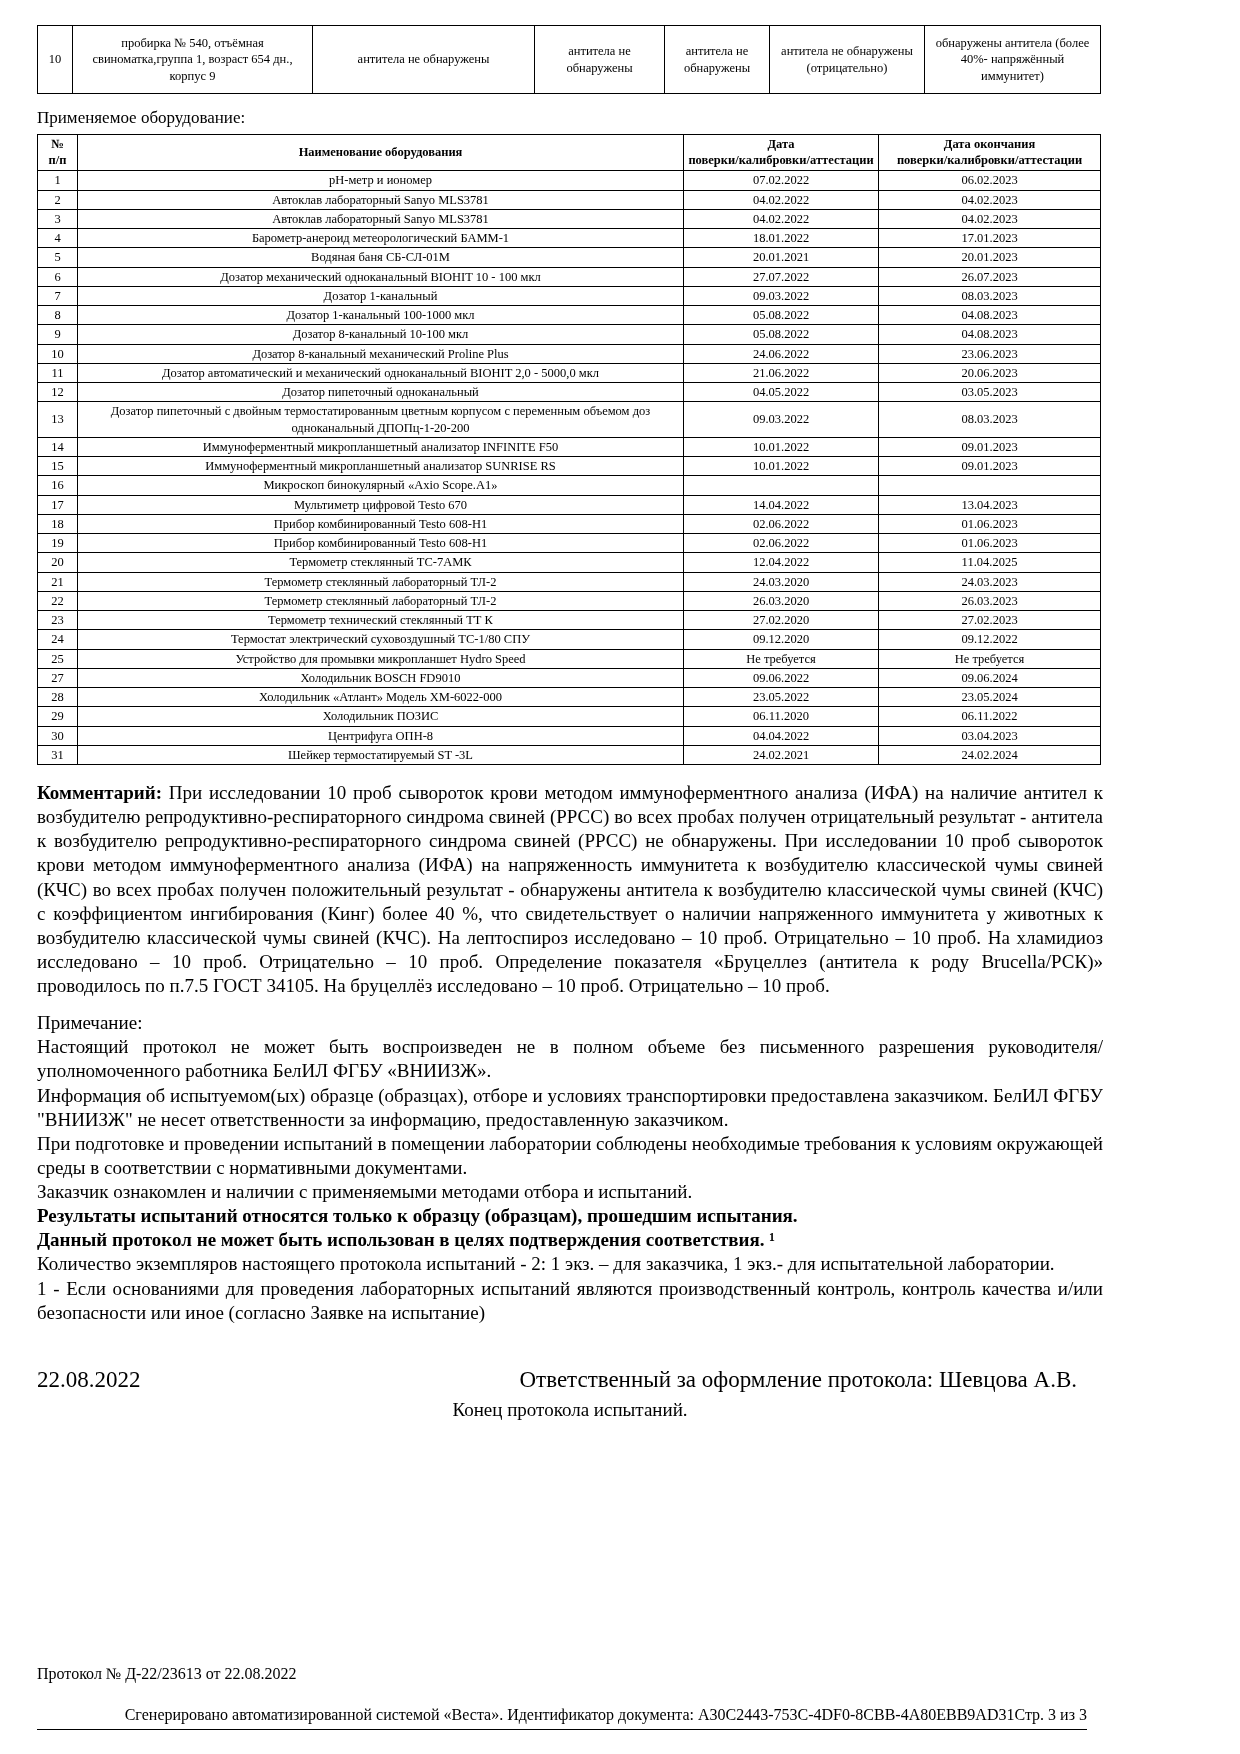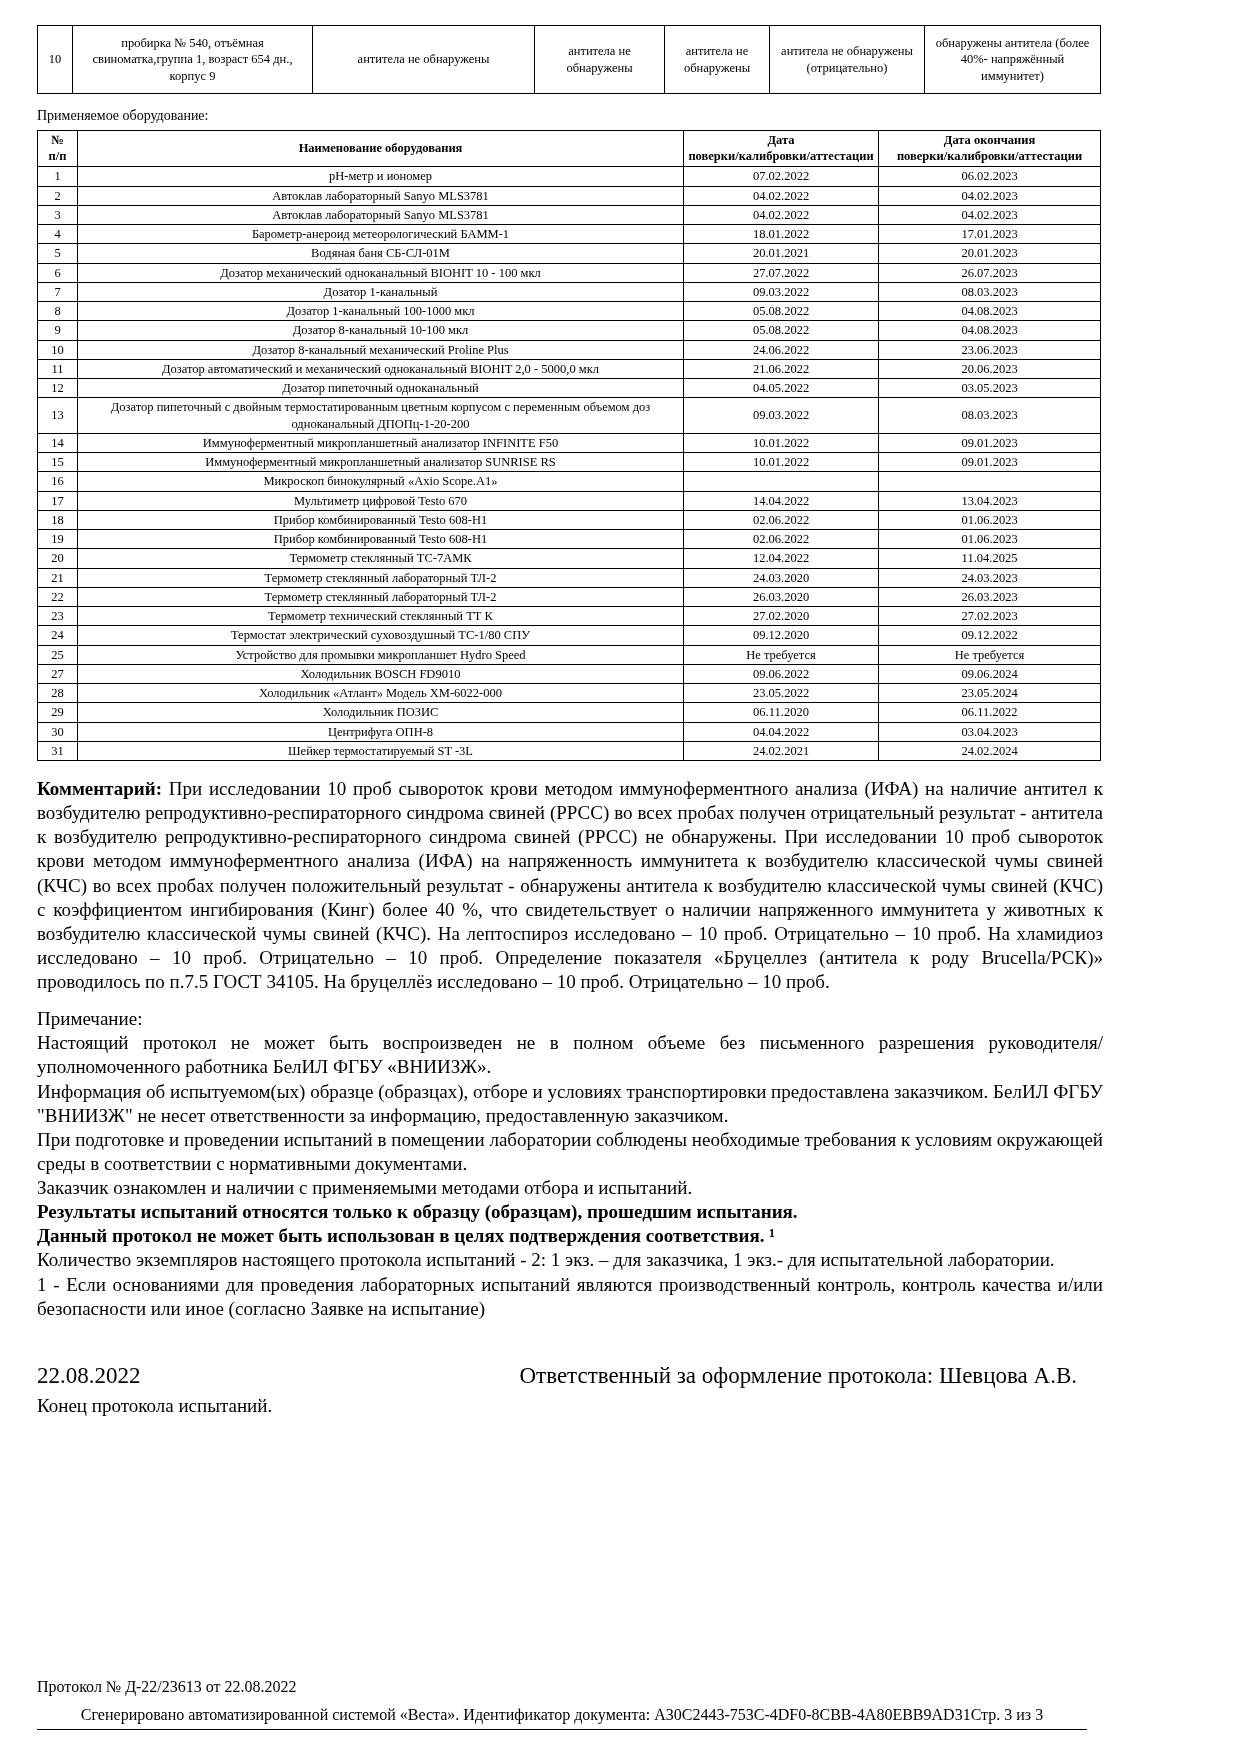--- a/index.html
+++ b/index.html
@@ -17,50 +17,50 @@
 
   table.doc { border-collapse: collapse; table-layout: fixed; }
   table.doc td, table.doc th { border: 1px solid #000; }
 
   .top-table { width: 1063px; font-size: 12.5px; }
   .top-table td {
     text-align: center; vertical-align: middle;
     padding: 3px 6px; line-height: 1.3; height: 68px;
   }
 
-  .section-heading { font-size: 14px; margin: 14px 0 6px 0; }
+  .section-heading { font-size: 17px; margin: 14px 0 6px 0; }
 
   .equip-table { width: 1063px; font-size: 12.5px; }
   .equip-table th {
     font-weight: bold; text-align: center; vertical-align: middle;
     padding: 2px 4px; white-space: pre-line; line-height: 1.25;
   }
   .equip-table td { padding: 1px 6px; line-height: 1.3; vertical-align: middle; }
   .equip-table td.col-num { text-align: center; padding: 1px 2px; }
   .equip-table td.col-name { text-align: center; }
   .equip-table td.col-date { text-align: center; }
 
   .para { font-size: 19px; line-height: 1.27; text-align: justify; margin: 0; }
   .bold { font-weight: bold; }
   .commentary { margin-top: 16px; }
   .notes-heading { margin-top: 13px; text-align: left; }
 
   .sig-row {
     display: flex; justify-content: space-between;
     margin-top: 42px; font-size: 23px; width: 1040px;
   }
-  .end-line { margin-top: 5px; text-align: left; }
+  .end-line { margin-top: 5px; text-align: center; }
 
   .footer {
     position: absolute; left: 37px; bottom: 24px; width: 1050px;
     font-size: 16px; line-height: 1.3;
   }
   .footer-line2 {
-    display: flex; justify-content: center;
-    margin-top: 7px; border-bottom: 1px solid #000; padding-bottom: 3px;
+    display: flex; justify-content: flex-end;
+    margin-top: 20px; border-bottom: 1px solid #000; padding-bottom: 3px;
   }
 </style>
 </head>
 <body>
 
 <div class="page">
   <div class="content">
 
     <table class="doc top-table">
       <colgroup>

